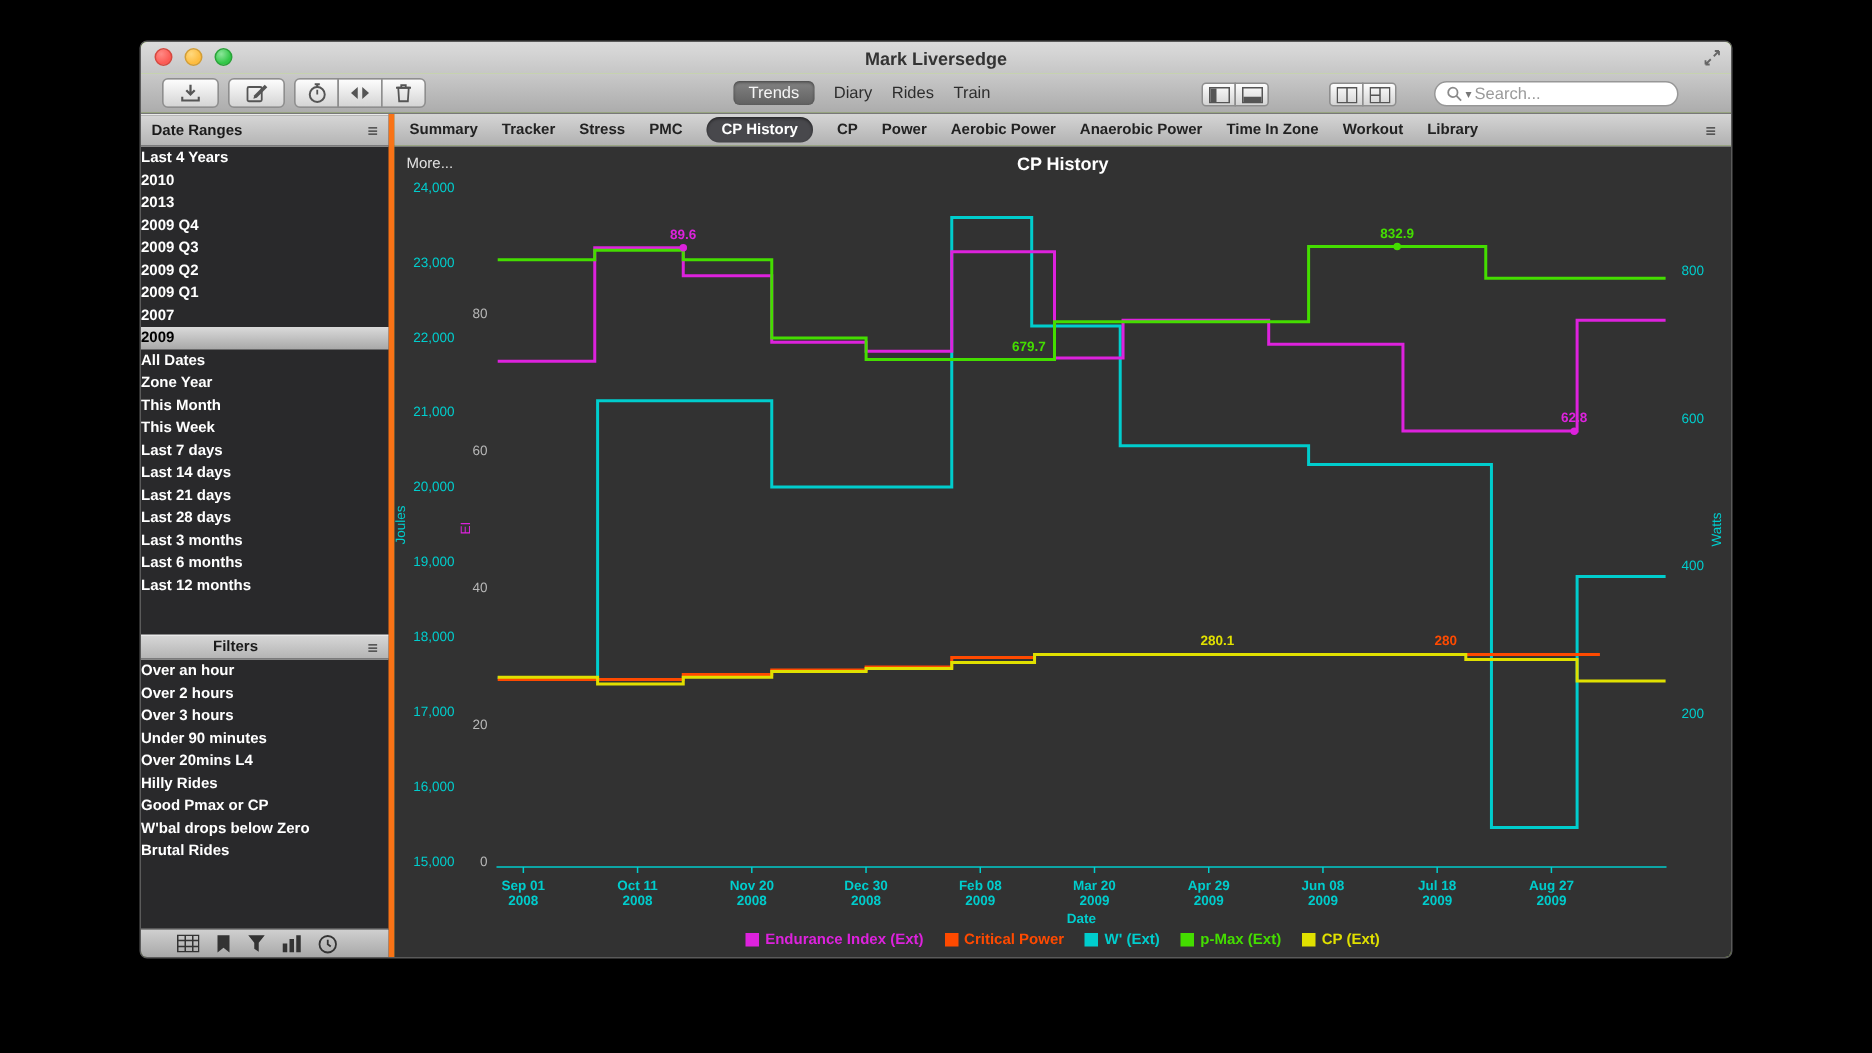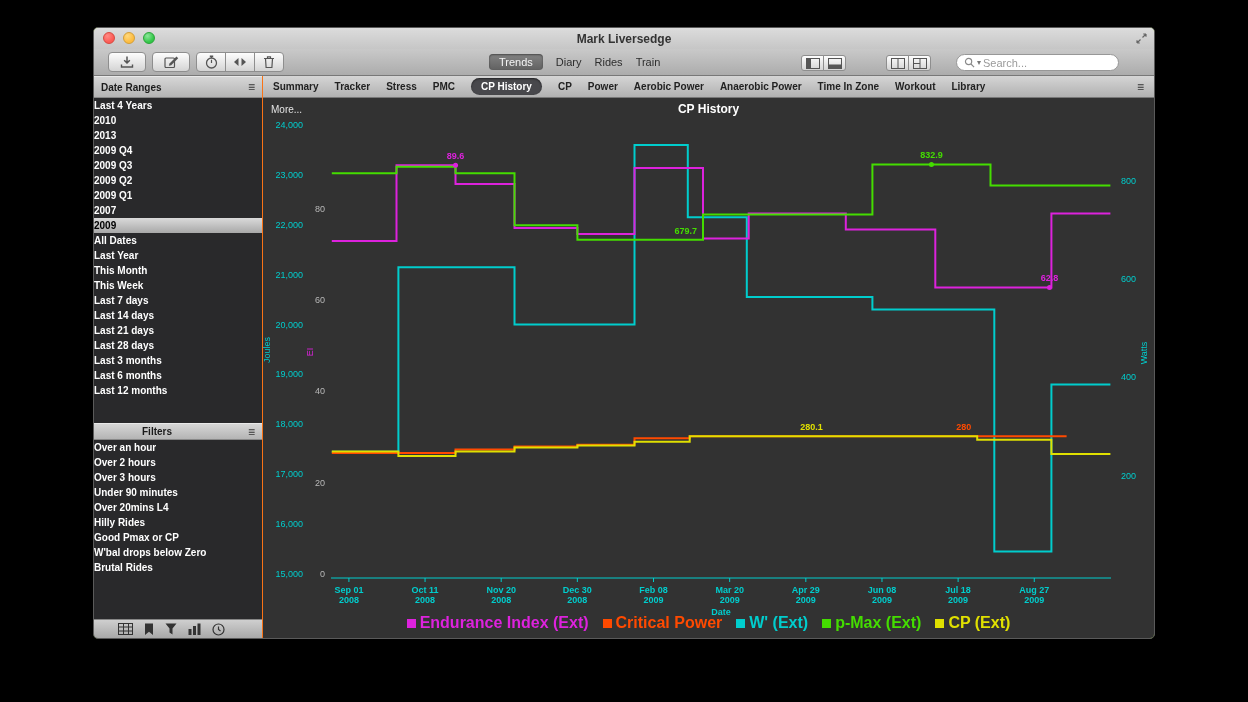--- a/index.html
+++ b/index.html
@@ -46,21 +46,21 @@
             border:1px solid #979797; border-radius:9px; display:flex; align-items:center; padding:0 7px; gap:2px; }
   .search .caret { font-size:8px; color:#777; line-height:1; }
   .search-input { flex:1; border:none; outline:none; background:transparent; font-size:11px;
                   font-family:"Liberation Sans",sans-serif; color:#444; min-width:0; }
   .search-input::placeholder { color:#9a9a9a; }
 
   
   .content { flex:1; display:flex; min-height:0; }
 
   
-  .sidebar { width:169px; flex:0 0 auto; background:#29292b; border-right:1px solid #f97316;
+  .sidebar { width:169px; flex:0 0 auto; background:#29292b; border-right:4px solid #f97316;
              display:flex; flex-direction:column; }
   .side-header { height:22px; flex:0 0 auto; background:linear-gradient(#d6d6d6,#b4b4b4);
                  border-bottom:1px solid #888; border-top:1px solid #e9e9e9;
                  display:flex; align-items:center; padding:0 7px; }
   .side-header.h16 { height:17px;padding-left:48px; }
   .side-header .lbl { flex:1; font-size:10px; font-weight:bold; color:#1b1b1b; }
   .burger { font-size:12px; color:#333; line-height:1; }
   .side-item { height:15px; line-height:15px; font-size:10px; font-weight:bold;
                color:#fff; white-space:nowrap; overflow:hidden; }
   .side-item.selected { background:linear-gradient(#dadada,#a8a8a8); color:#000; }
@@ -79,21 +79,21 @@
                   box-shadow:inset 0 1px 2px rgba(0,0,0,.5); }
   .tab-burger { margin-left:auto; font-size:12px; color:#333; }
 
   .chart { flex:1; position:relative; background:#323232; min-height:0; }
   .plot { position:absolute; left:0; top:0; }
   svg text { font-family:"Liberation Sans",sans-serif; }
   .chart-title { position:absolute; top:4px; left:0; right:0; text-align:center;
                  color:#fff; font-size:12px; font-weight:bold; }
   .more { position:absolute; top:6px; left:8px; color:#e2e2e2; font-size:10px; }
   .legend { position:absolute; bottom:6px; left:0; right:0; display:flex; justify-content:center;
-            gap:14px; font-size:16px; font-weight:bold; }
+            gap:14px; font-size:10px; font-weight:bold; }
   .leg { display:flex; align-items:center; }
   .leg .sw { width:9px; height:9px; display:inline-block; margin-right:4px; }
 </style>
 </head>
 <body>
 
 <div class="stage">
   <div class="window">
 
     <div class="titlebar">
@@ -205,21 +205,21 @@
             <div class="side-item">Last 4 Years</div>
             <div class="side-item">2010</div>
             <div class="side-item">2013</div>
             <div class="side-item">2009 Q4</div>
             <div class="side-item">2009 Q3</div>
             <div class="side-item">2009 Q2</div>
             <div class="side-item">2009 Q1</div>
             <div class="side-item">2007</div>
             <div class="side-item selected">2009</div>
             <div class="side-item">All Dates</div>
-            <div class="side-item">Last Year</div>
+            <div class="side-item">Zone Year</div>
             <div class="side-item">This Month</div>
             <div class="side-item">This Week</div>
             <div class="side-item">Last 7 days</div>
             <div class="side-item">Last 14 days</div>
             <div class="side-item">Last 21 days</div>
             <div class="side-item">Last 28 days</div>
             <div class="side-item">Last 3 months</div>
             <div class="side-item">Last 6 months</div>
             <div class="side-item">Last 12 months</div>
           </div>

